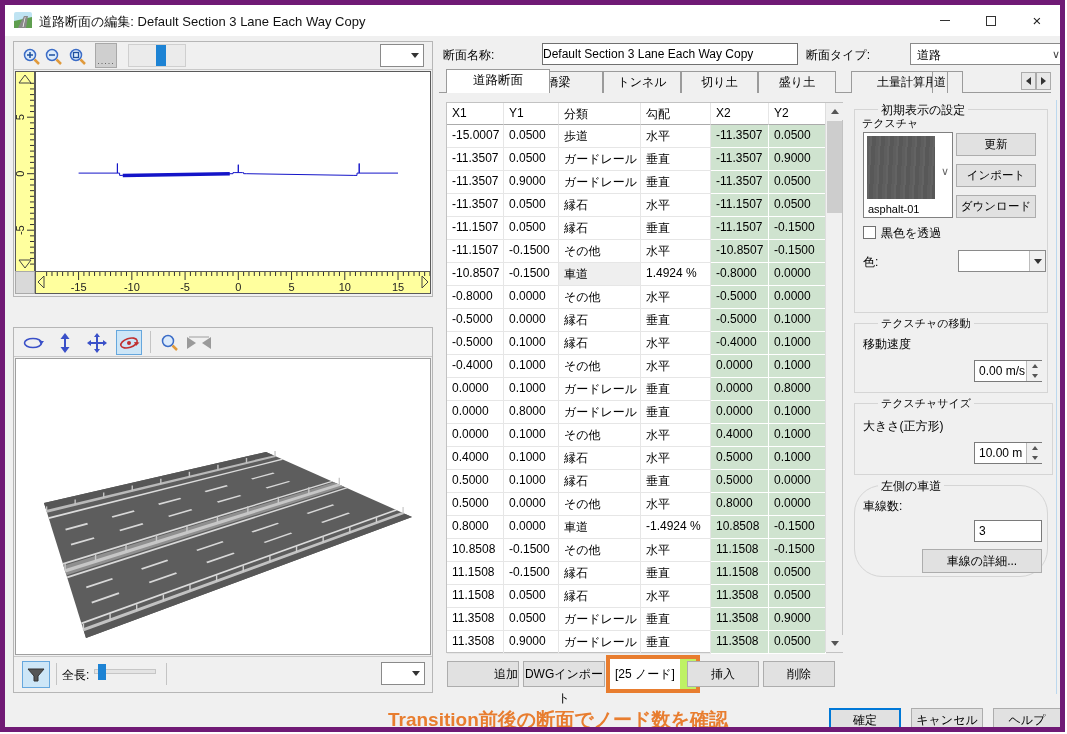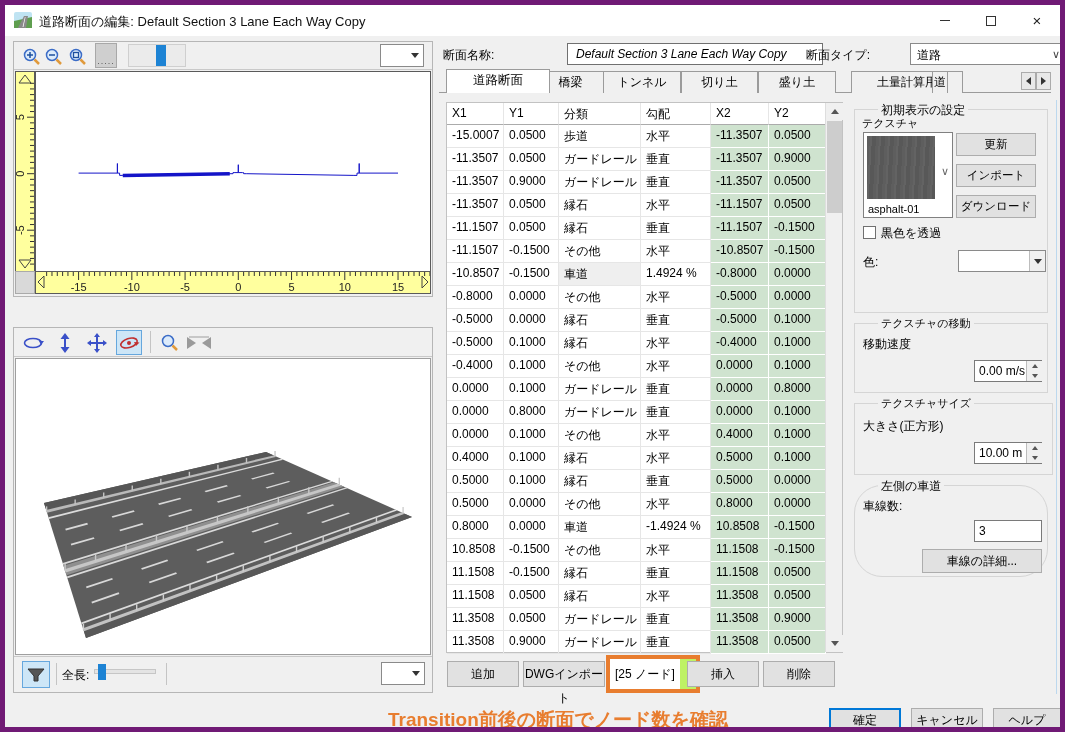--- a/index.html
+++ b/index.html
@@ -35,21 +35,21 @@
   .icon3d.sel { background:#cde6f7; border:1px solid #66a7dd; }
   .vsep { position:absolute; top:3px; width:1px; height:22px; background:#c4c4c4; }
   .view3d { position:absolute; left:1px; top:30px; width:416px; height:297px; background:#fff; border:1px solid #9f9f9f; }
   .bbar3d { position:absolute; left:0; top:328px; width:100%; height:36px; border-top:1px solid #c9c9c9; }
   .funnelbtn { position:absolute; left:8px; top:4px; width:28px; height:27px; background:#cde6f7; border:1px solid #66a7dd; display:flex; align-items:center; justify-content:center; }
   .lenlabel { position:absolute; left:48px; top:10px; }
   .slider3d { position:absolute; left:80px; top:12px; width:62px; height:5px; background:#e4e4e4; border:1px solid #c6c6c6; }
   .slider3d .thumb { position:absolute; left:3px; top:-6px; width:8px; height:16px; background:#1d83d4; }
 
   .formlabel { position:absolute; font-size:12px; }
-  .nameinput { position:absolute; left:562px; top:38px; width:256px; height:22px; border:1px solid #707070; background:#fff; font-size:12px; padding:0 8px; font-family:inherit;font-style:italic; }
+  .nameinput { position:absolute; left:537px; top:38px; width:256px; height:22px; border:1px solid #707070; background:#fff; font-size:12px; padding:0 0; font-family:inherit; }
   .typecombo { left:905px; top:38px; width:155px; height:22px; }
   .chev { font-size:11px; color:#444; }
 
   .tabstrip { position:absolute; left:434px; top:64px; width:612px; height:24px; }
   .tabstrip .baseline { position:absolute; left:0; bottom:0; width:100%; height:1px; background:#9b9b9b; }
   .tab { position:absolute; top:2px; height:22px; background:#f0f0f0; border:1px solid #9b9b9b; border-bottom:none; text-align:center; line-height:21px; font-size:12px; overflow:hidden; white-space:nowrap; }
   .tab.active { top:0; height:24px; background:#fff; z-index:2; font-size:12.5px; }
   .tabarrow { position:absolute; top:3px; width:15px; height:18px; background:#e8e8e8; border:1px solid #ababab; display:flex; align-items:center; justify-content:center; }
   .tri-l { width:0;height:0;border-top:4px solid transparent;border-bottom:4px solid transparent;border-right:5px solid #333; }
   .tri-r { width:0;height:0;border-top:4px solid transparent;border-bottom:4px solid transparent;border-left:5px solid #333; }
@@ -431,21 +431,21 @@
     <span style="position:absolute; left:6px; top:3px;">道路</span>
     <div class="arrowseg">
         <span class="chev">∨</span>
       </div>
   </div>
 
   <div class="tabstrip">
     <div class="baseline"></div>
     <div id="tabsmount">
         <div class="tab active" style="left: 7px; width: 104px;">道路断面</div>
-        <div class="tab" style="left: 87px; width: 89px;">橋梁</div>
+        <div class="tab" style="left: 75px; width: 89px;">橋梁</div>
         <div class="tab" style="left: 164px; width: 78px;">トンネル</div>
         <div class="tab" style="left: 242px; width: 77px;">切り土</div>
         <div class="tab" style="left: 319px; width: 78px;">盛り土</div>
         <div class="tab" style="left: 412px; width: 112px;">土量計算用</div>
         <div class="tab" style="left: 493px; width: 16px;">道</div>
       </div>
     <div class="tabarrow" style="left:582px;">
         <span class="tri-l"></span>
       </div>
     <div class="tabarrow" style="left:597px;">
@@ -724,17 +724,17 @@
     <div class="sidebtn" style="left:67px; top:63px; width:120px; height:24px; line-height:22px; font-size:12px;">車線の詳細...</div>
   </div>
 
   <div class="divline"></div>
 
   <span class="annotation" style="color:#e87d2f;">Transition前後の断面でノード数を確認</span>
   <div class="btn dlgbtn focus" style="left:824px;">確定</div>
   <div class="btn dlgbtn" style="left:906px;">キャンセル</div>
   <div class="btn dlgbtn" style="left:988px; width:68px;">ヘルプ</div>
 
-<div class="btn btnrow" style="left: 442px; width: 72px; position: absolute;">追加</div>
+<div class="btn btnrow" style="left: 442px; width: 72px; position: absolute; text-align: right;">追加</div>
     <div class="btn btnrow" style="left: 518px; width: 82px; position: absolute;">DWGインポート</div>
     <div class="btn btnrow" style="left: 682px; width: 72px; position: absolute;">挿入</div>
     <div class="btn btnrow" style="left: 758px; width: 72px; position: absolute;">削除</div>
   </div>
 
 </body></html>

